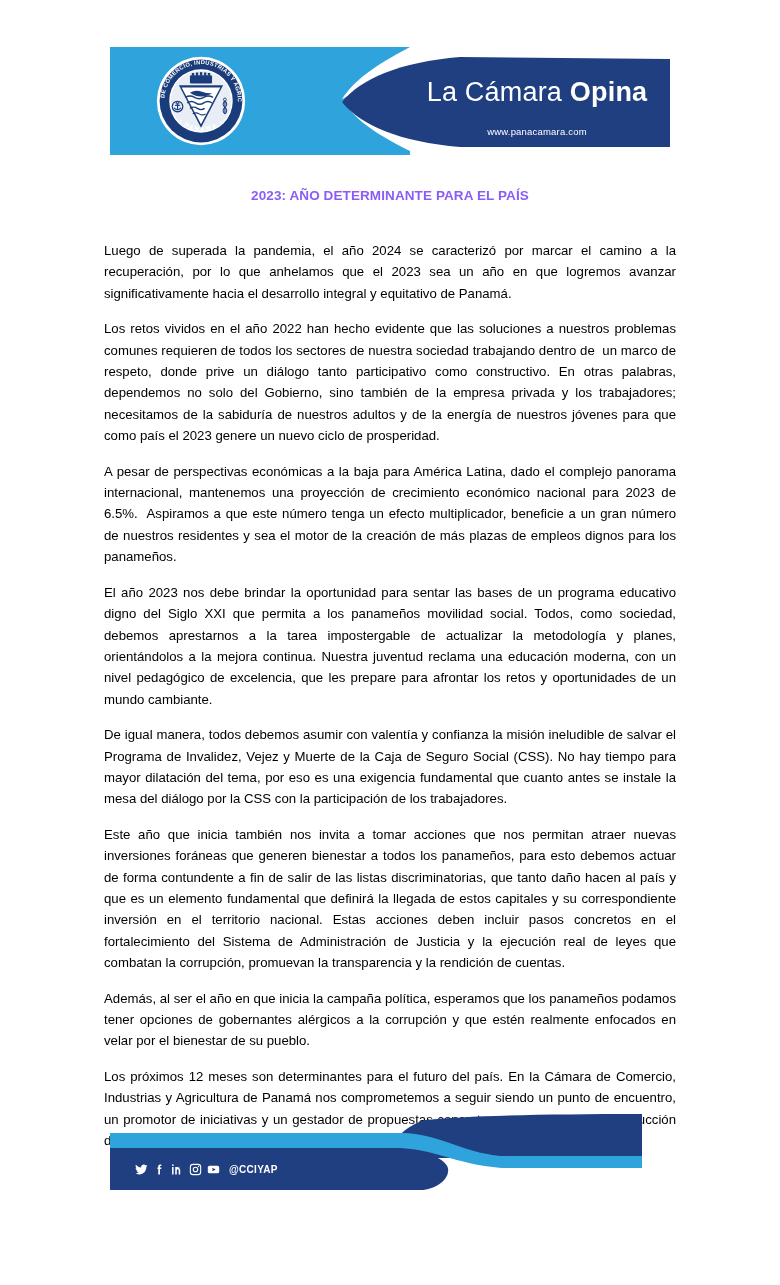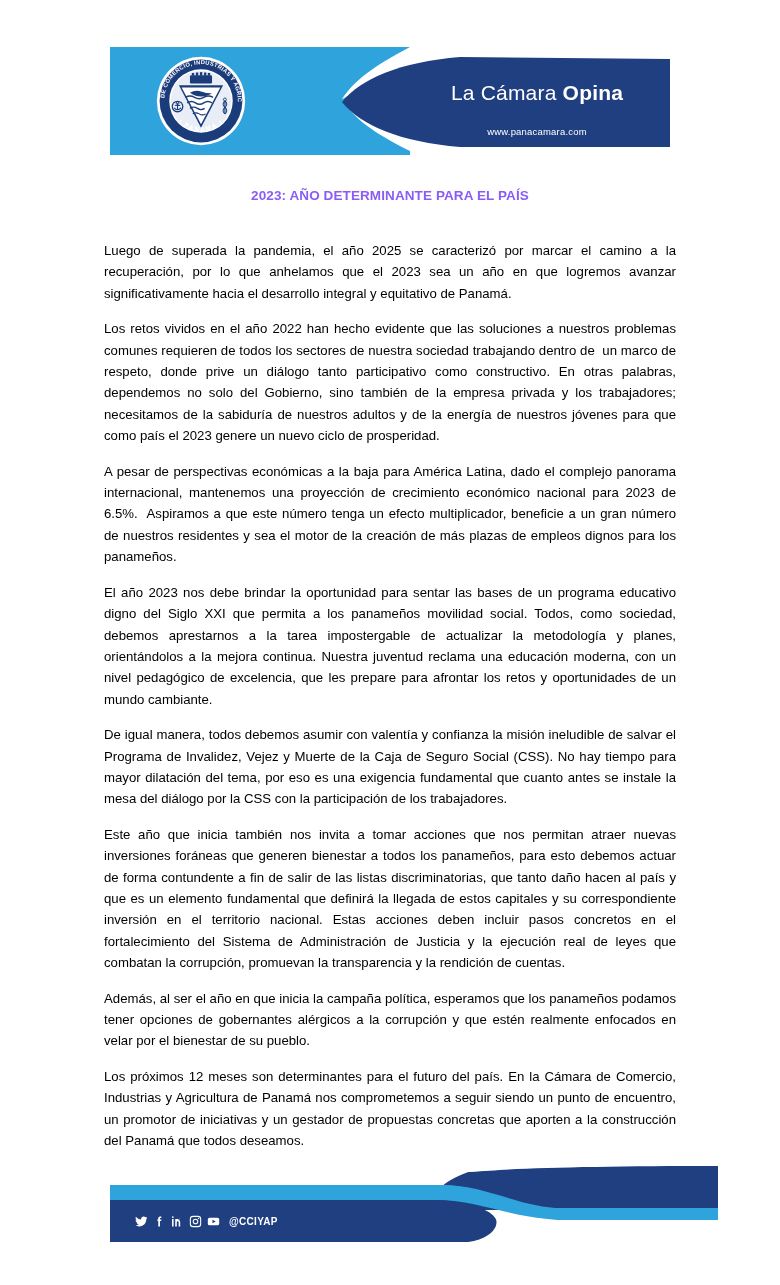--- a/index.html
+++ b/index.html
@@ -40,21 +40,21 @@
 
   .header-text-block {
     position: absolute;
     right: 18px;
     top: 33px;
     text-align: center;
     width: 230px;
   }
   .header-title {
     color: #ffffff;
-    font-size: 21px;
+    font-size: 27px;
     line-height: 25px;
     letter-spacing: 0.2px;
     white-space: nowrap;
   }
   .header-title .strong { font-weight: bold; }
   .header-url {
     color: #ffffff;
     font-size: 9.5px;
     line-height: 14px;
     margin-top: 20px;
@@ -89,22 +89,22 @@
     text-justify: inter-word;
     margin-bottom: 14px;
     white-space: pre-wrap;
   }
   .para:last-child { margin-bottom: 0; }
 
   
   .footer-banner {
     position: absolute;
     left: 110px;
-    top: 1158px;
-    width: 608px;
+    top: 1106px;
+    width: 532px;
     height: 92px;
   }
   .footer-banner svg { display: block; width: 100%; height: 100%; }
 
   .footer-social {
     position: absolute;
     left: 25px;
     bottom: 22px;
     display: flex;
     align-items: center;
@@ -218,21 +218,21 @@
 
     <div class="header-text-block">
       <div class="header-title"><span>La Cámara </span><span class="strong">Opina</span></div>
       <div class="header-url">www.panacamara.com</div>
     </div>
   </div>
 
   <div class="doc-title">2023: AÑO DETERMINANTE PARA EL PAÍS</div>
 
   <div class="body-copy">
-    <p class="para">Luego de superada la pandemia, el año 2025 se caracterizó por marcar el camino a la recuperación, por lo que anhelamos que el 2023 sea un año en que logremos avanzar significativamente hacia el desarrollo integral y equitativo de Panamá.</p>
+    <p class="para">Luego de superada la pandemia, el año 2024 se caracterizó por marcar el camino a la recuperación, por lo que anhelamos que el 2023 sea un año en que logremos avanzar significativamente hacia el desarrollo integral y equitativo de Panamá.</p>
     <p class="para">Los retos vividos en el año 2022 han hecho evidente que las soluciones a nuestros problemas comunes requieren de todos los sectores de nuestra sociedad trabajando dentro de  un marco de respeto, donde prive un diálogo tanto participativo como constructivo. En otras palabras, dependemos no solo del Gobierno, sino también de la empresa privada y los trabajadores; necesitamos de la sabiduría de nuestros adultos y de la energía de nuestros jóvenes para que como país el 2023 genere un nuevo ciclo de prosperidad.</p>
     <p class="para">A pesar de perspectivas económicas a la baja para América Latina, dado el complejo panorama internacional, mantenemos una proyección de crecimiento económico nacional para 2023 de 6.5%.  Aspiramos a que este número tenga un efecto multiplicador, beneficie a un gran número de nuestros residentes y sea el motor de la creación de más plazas de empleos dignos para los panameños.</p>
     <p class="para">El año 2023 nos debe brindar la oportunidad para sentar las bases de un programa educativo digno del Siglo XXI que permita a los panameños movilidad social. Todos, como sociedad, debemos aprestarnos a la tarea impostergable de actualizar la metodología y planes, orientándolos a la mejora continua. Nuestra juventud reclama una educación moderna, con un nivel pedagógico de excelencia, que les prepare para afrontar los retos y oportunidades de un mundo cambiante.</p>
     <p class="para">De igual manera, todos debemos asumir con valentía y confianza la misión ineludible de salvar el Programa de Invalidez, Vejez y Muerte de la Caja de Seguro Social (CSS). No hay tiempo para mayor dilatación del tema, por eso es una exigencia fundamental que cuanto antes se instale la mesa del diálogo por la CSS con la participación de los trabajadores.</p>
     <p class="para">Este año que inicia también nos invita a tomar acciones que nos permitan atraer nuevas inversiones foráneas que generen bienestar a todos los panameños, para esto debemos actuar de forma contundente a fin de salir de las listas discriminatorias, que tanto daño hacen al país y que es un elemento fundamental que definirá la llegada de estos capitales y su correspondiente inversión en el territorio nacional. Estas acciones deben incluir pasos concretos en el fortalecimiento del Sistema de Administración de Justicia y la ejecución real de leyes que combatan la corrupción, promuevan la transparencia y la rendición de cuentas.</p>
     <p class="para">Además, al ser el año en que inicia la campaña política, esperamos que los panameños podamos tener opciones de gobernantes alérgicos a la corrupción y que estén realmente enfocados en velar por el bienestar de su pueblo.</p>
     <p class="para">Los próximos 12 meses son determinantes para el futuro del país. En la Cámara de Comercio, Industrias y Agricultura de Panamá nos comprometemos a seguir siendo un punto de encuentro, un promotor de iniciativas y un gestador de propuestas concretas que aporten a la construcción del Panamá que todos deseamos.</p>
   </div>
 
   <div class="footer-banner">

